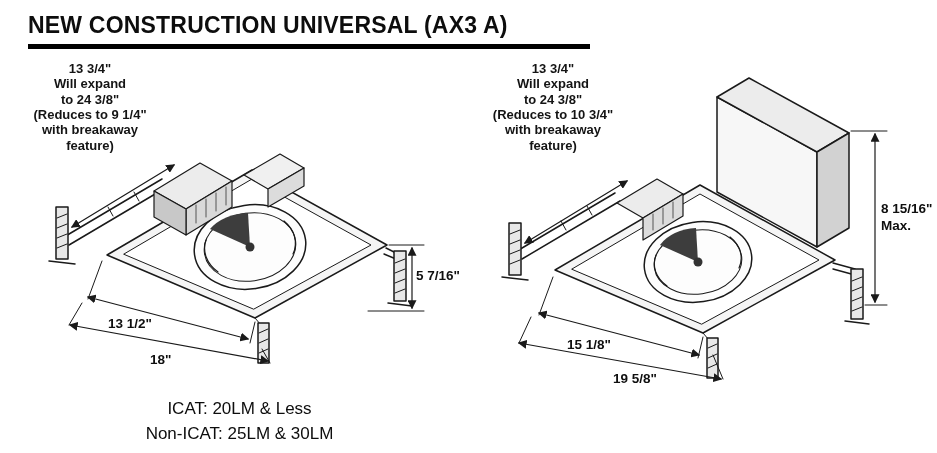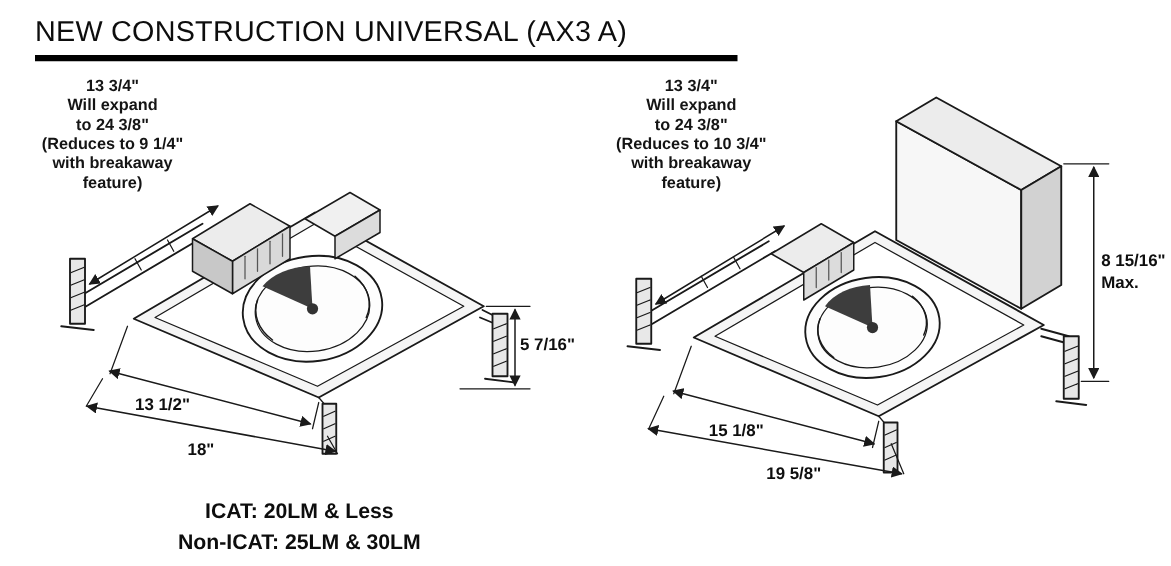--- a/index.html
+++ b/index.html
@@ -7,21 +7,21 @@
     width: 937px; height: 453px;
     background: #ffffff;
     font-family: "Liberation Sans", "DejaVu Sans", sans-serif;
     color: #111;
     overflow: hidden;
   }
   .page { padding: 12px 0 0 12px; }
   .header { padding-left: 16px; }
   .page-title {
     font-size: 23px;
-    font-weight: 400;
+    font-weight: 700;
     letter-spacing: 0.2px;
     color: #0d0d0d;
     white-space: nowrap;
   }
   .title-rule {
     width: 562px; height: 5px;
     background: #000;
     margin-top: 5px;
   }
   .figures {
@@ -45,21 +45,21 @@
   .dim-label {
     position: absolute;
     font-size: 13.5px;
     font-weight: 700;
     white-space: pre-line;
     color: #0f0f0f;
   }
   .fig-caption {
     text-align: center;
     font-size: 17px;
-    font-weight: 700;
+    font-weight: 400;
     line-height: 1.45;
     color: #0d0d0d;
     margin-top: 2px;
   }
 </style>
 </head>
 <body>
 
 <div class="page">
 

